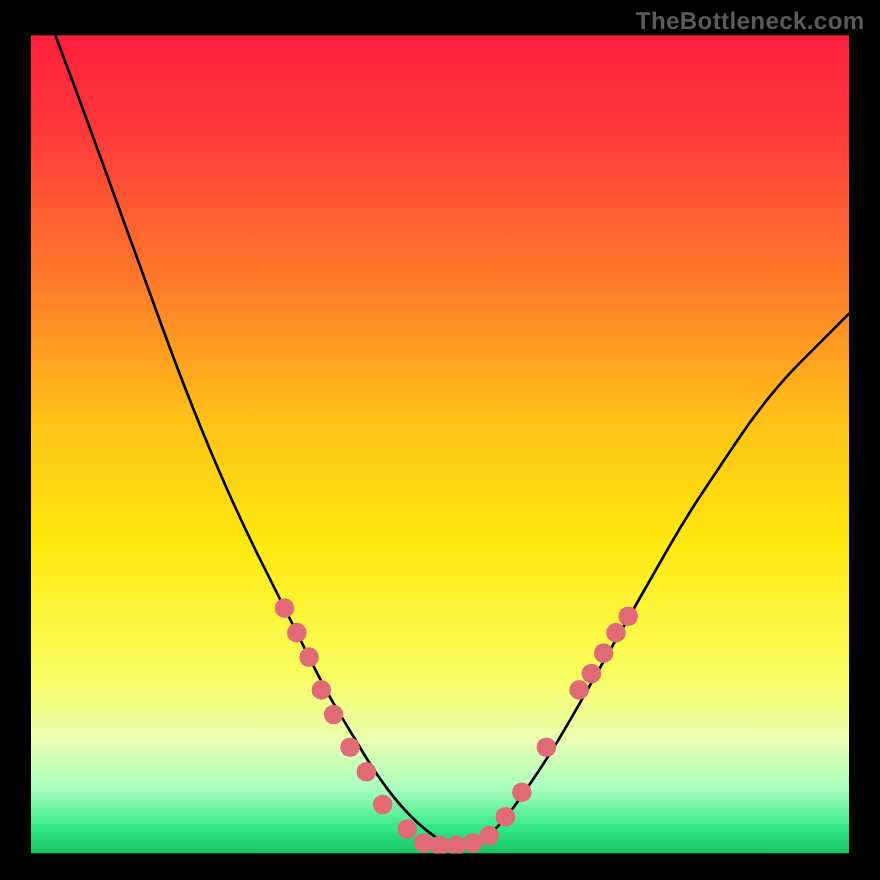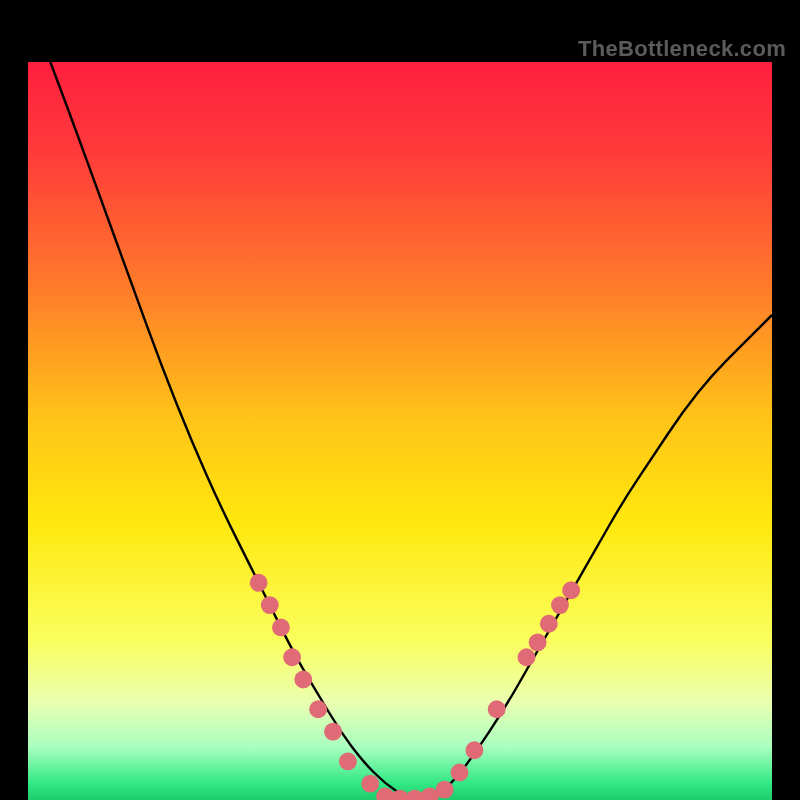--- a/index.html
+++ b/index.html
@@ -9,21 +9,20 @@
     height: 800px;
     background: #000;
     font-family: Arial, Helvetica, sans-serif;
     overflow: hidden;
   }
   .page {
     position: relative;
     width: 800px;
     height: 631px;
     background: #000;
-    margin-top: 30px;
   }
   .watermark {
     position: absolute;
     top: 6px;
     right: 14px;
     color: #5b5b5b;
     font-size: 22px;
     font-weight: 600;
     letter-spacing: 0.3px;
   }

